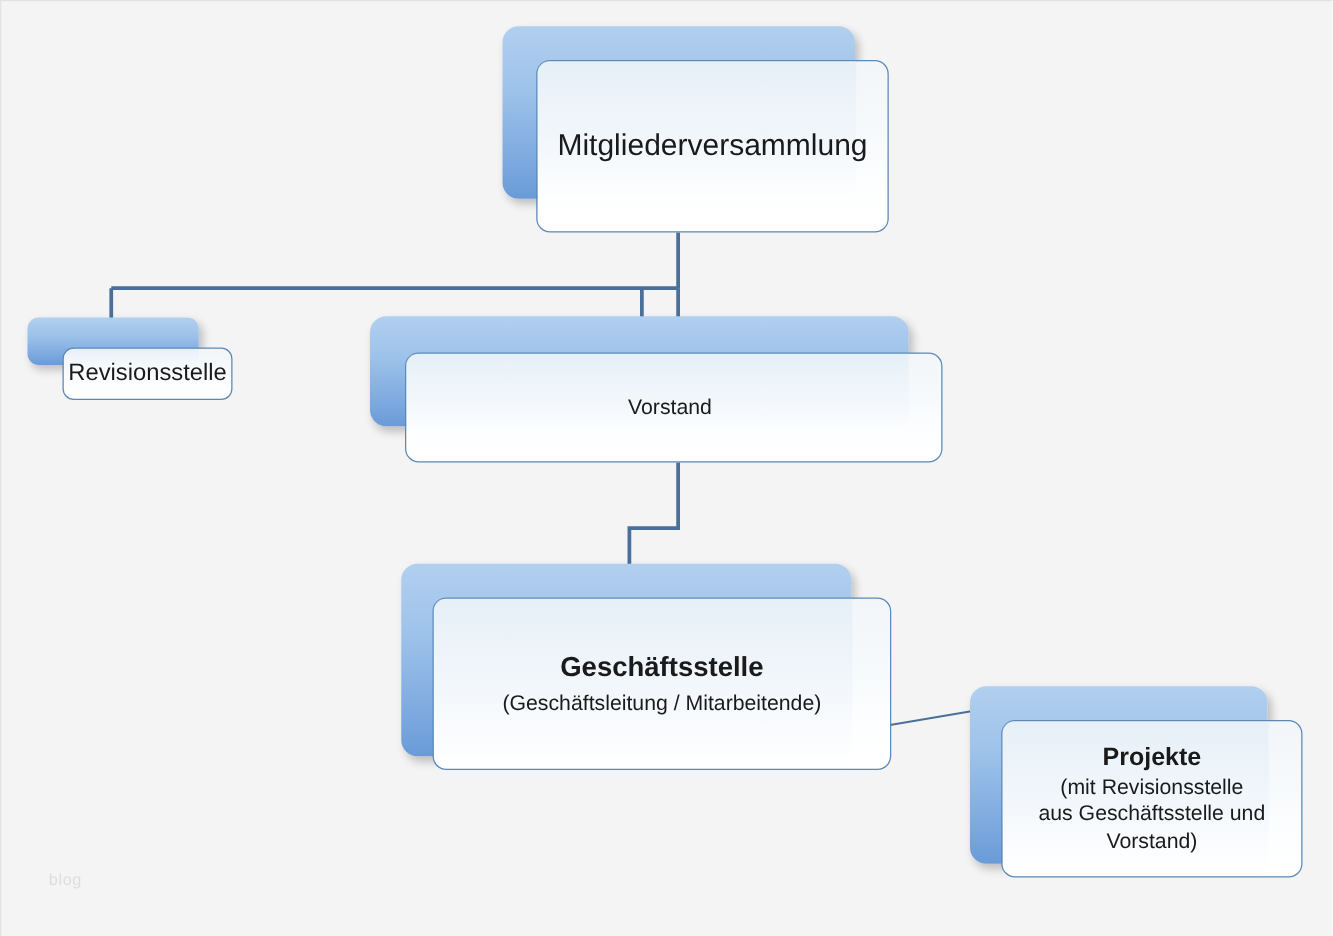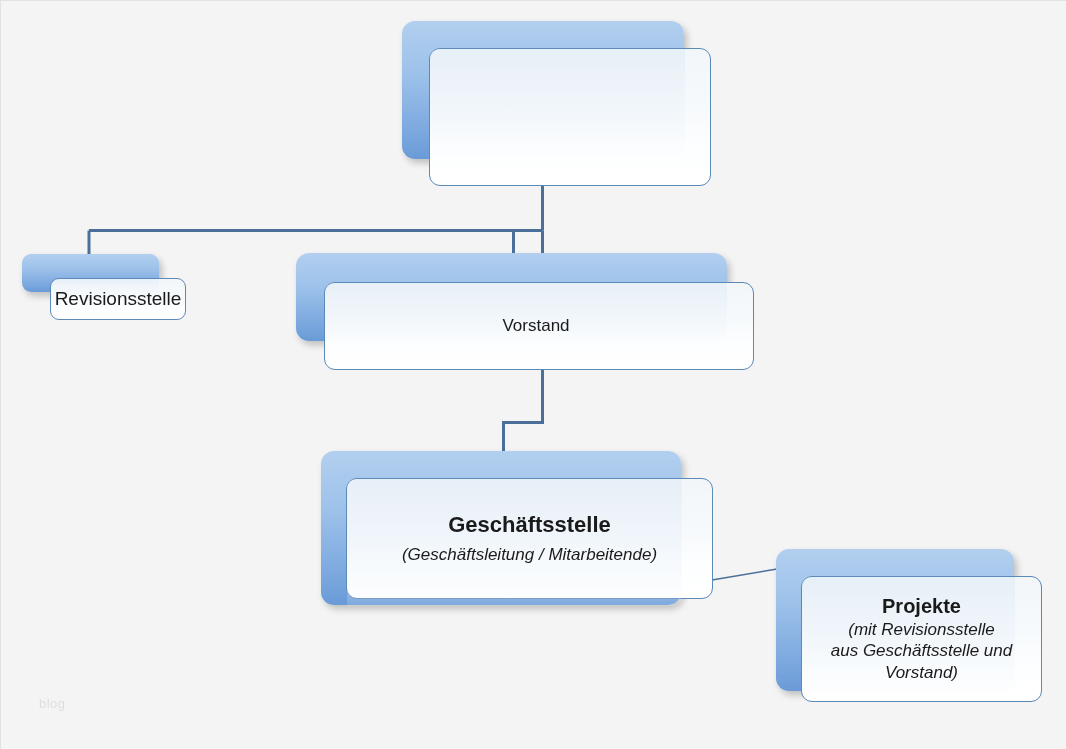--- a/index.html
+++ b/index.html
@@ -70,21 +70,21 @@
     pointer-events: none;
   }
 
   .node .card .label-wrap {
     position: relative;
     z-index: 2;
     line-height: 1.18;
     padding: 0 6px;
   }
   .title-main { display: block; }
-  .title-sub  { display: block; font-style: italic; }
+  .title-sub  { display: block; }
 
   
   .n-mitglieder .title-main { font-size: 24px; font-weight: 400; }
   .n-revision   .title-main { font-size: 19px; font-weight: 400; }
   .n-vorstand   .title-main { font-size: 17px; font-weight: 400; }
   .n-geschaeft  .title-main { font-size: 22px; font-weight: 700; }
   .n-geschaeft  .title-sub  { font-size: 17px; font-weight: 400; margin-top: 7px; }
   .n-projekte   .title-main { font-size: 20px; font-weight: 700; }
   .n-projekte   .title-sub  { font-size: 17px; font-weight: 400; line-height: 1.26; }
 
@@ -121,20 +121,23 @@
       <path d="M541.5,369 L541.5,421.5 L502.5,421.5 L502.5,451"></path>
     </g>
 
     <path d="M711,579 L776,568" fill="none" stroke="#4a7099" stroke-width="1.6"></path>
   </svg>
 
   <div class="node n-mitglieder">
     <div class="plate" style="left:401px; top:20px; width:282px; height:138px;"></div>
     <div class="card" style="left:428px; top:47px; width:282px; height:138px;">
       <div class="sheen" style="width:255px; height:108px;"></div>
+      <div class="label-wrap">
+        <span class="title-main">Mitgliederversammlung</span>
+      </div>
     </div>
   </div>
 
   <div class="node n-revision">
     <div class="plate" style="left:21px; top:253px; width:137px; height:38px; border-radius:9px;"></div>
     <div class="card" style="left:49px; top:277px; width:136px; height:42px; border-radius:9px;">
       <div class="sheen" style="width:108px; height:14px;"></div>
       <div class="label-wrap">
         <span class="title-main">Revisionsstelle</span>
       </div>
@@ -146,21 +149,21 @@
     <div class="card" style="left:323px; top:281px; width:430px; height:88px;">
       <div class="sheen" style="width:402px; height:59px;"></div>
       <div class="label-wrap" style="margin-right:6px;">
         <span class="title-main">Vorstand</span>
       </div>
     </div>
   </div>
 
   <div class="node n-geschaeft">
     <div class="plate" style="left:320px; top:450px; width:360px; height:154px;"></div>
-    <div class="card" style="left:345px; top:477px; width:367px; height:121px;">
+    <div class="card" style="left:345px; top:477px; width:367px; height:138px;">
       <div class="sheen" style="width:335px; height:127px;"></div>
       <div class="label-wrap">
         <span class="title-main">Geschäftsstelle</span>
         <span class="title-sub">(Geschäftsleitung / Mitarbeitende)</span>
       </div>
     </div>
   </div>
 
   <div class="node n-projekte">
     <div class="plate" style="left:775px; top:548px; width:238px; height:142px;"></div>

